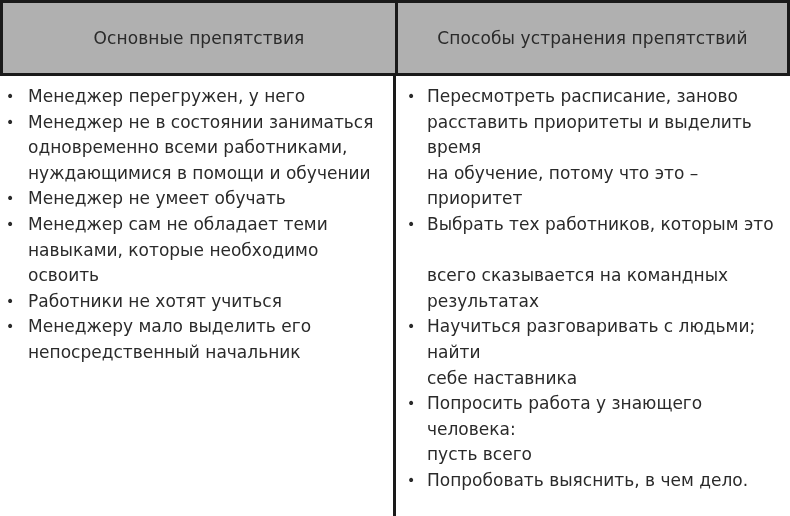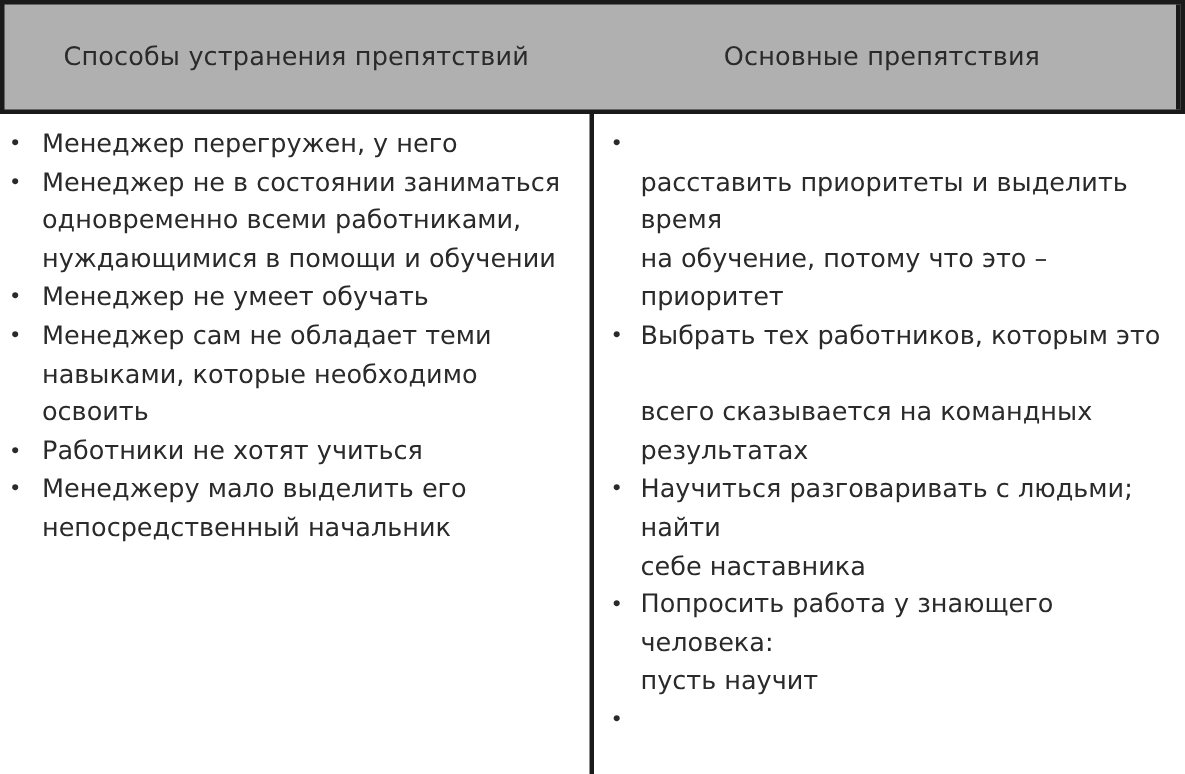--- a/index.html
+++ b/index.html
@@ -34,37 +34,37 @@
   .bullet {
     position: absolute; left: 6px; top: 0; font-size: 14px; line-height: 25.6px;
   }
   .col.right .bullet { left: 7px; }
 </style>
 </head>
 <body>
 
 <div class="table">
   <div class="header-row">
+    <div class="header-cell left">Основные препятствия</div>
     <div class="header-cell right">Способы устранения препятствий</div>
-    <div class="header-cell left">Основные препятствия</div>
   </div>
   <div class="divider"></div>
 
   <div class="col left">
     <ul id="obstacles-list">
         <li><span class="bullet">•</span><span>Менеджер перегружен, у него</span><br></li>
         <li><span class="bullet">•</span><span>Менеджер не в состоянии заниматься</span><br><span>одновременно всеми работниками,</span><br><span>нуждающимися в помощи и обучении</span></li>
         <li><span class="bullet">•</span><span>Менеджер не умеет обучать</span></li>
         <li><span class="bullet">•</span><span>Менеджер сам не обладает теми</span><br><span>навыками, которые необходимо освоить</span><br></li>
         <li><span class="bullet">•</span><span>Работники не хотят учиться</span></li>
         <li><span class="bullet">•</span><span>Менеджеру мало выделить его</span><br><span>непосредственный начальник</span></li>
       </ul>
   </div>
   <div class="col right">
     <ul id="solutions-list">
-        <li><span class="bullet">•</span><br><span>расставить приоритеты и выделить время</span><br><span>на обучение, потому что это – приоритет</span></li>
+        <li><span class="bullet">•</span><span>Пересмотреть расписание, заново</span><br><span>расставить приоритеты и выделить время</span><br><span>на обучение, потому что это – приоритет</span></li>
         <li><span class="bullet">•</span><span>Выбрать тех работников, которым это</span><br><br><span>всего сказывается на командных</span><br><span>результатах</span></li>
         <li><span class="bullet">•</span><span>Научиться разговаривать с людьми; найти</span><br><span>себе наставника</span></li>
-        <li><span class="bullet">•</span><span>Попросить работа у знающего человека:</span><br><span>пусть научит</span></li>
-        <li><span class="bullet">•</span><br><br><br></li>
+        <li><span class="bullet">•</span><span>Попросить работа у знающего человека:</span><br><span>пусть всего</span></li>
+        <li><span class="bullet">•</span><span>Попробовать выяснить, в чем дело.</span><br><br><br></li>
       </ul>
   </div>
 </div>
 
 </body></html>

